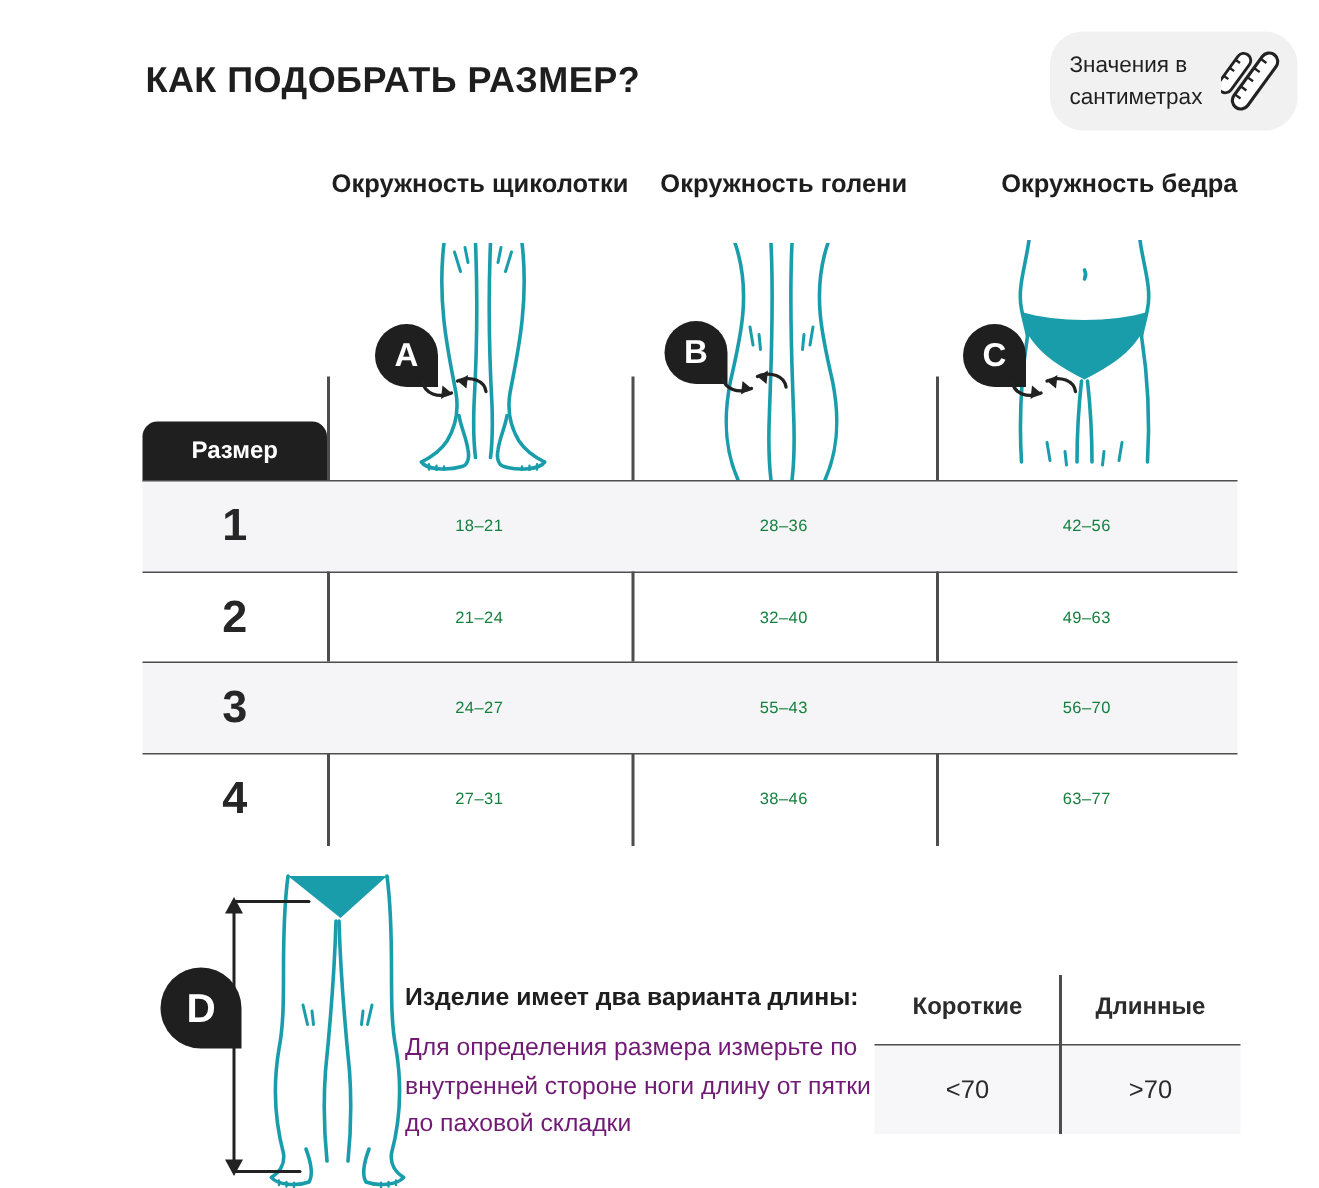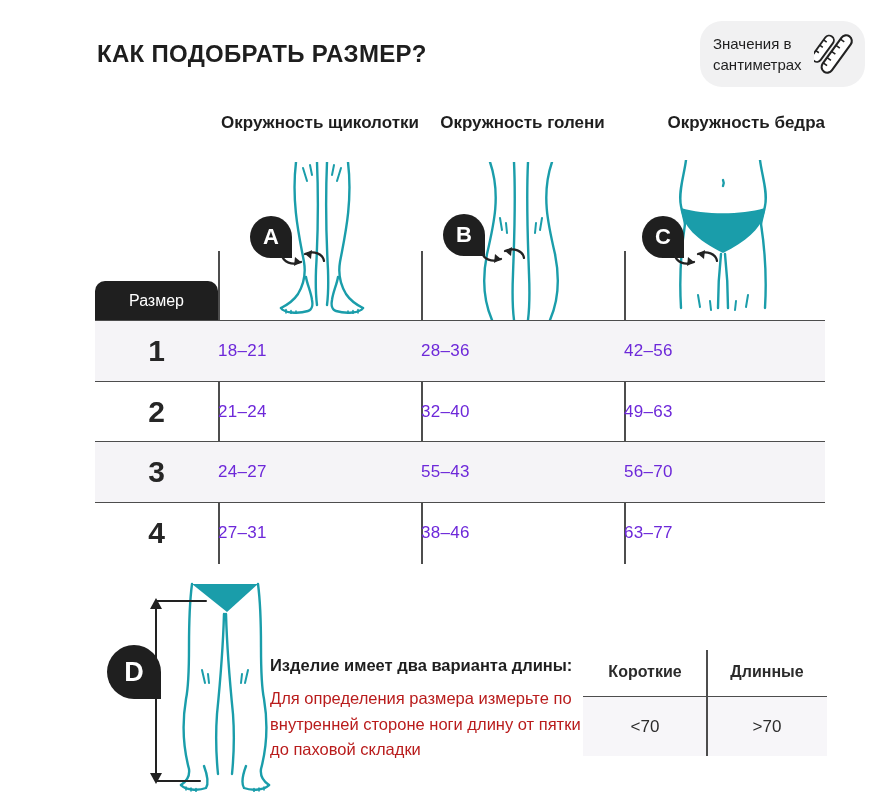--- a/index.html
+++ b/index.html
@@ -12,29 +12,29 @@
   .note-box{left:700px;top:21px;width:165px;height:66px;background:#f1f1f2;border-radius:22px;
     display:flex;align-items:center;padding:0 6px 0 13px;box-sizing:border-box;}
   .note-text{width:102px;font-size:15px;line-height:21px;color:#1f1f1f;}
   .col-header{font-size:17px;font-weight:700;line-height:22px;text-align:center;color:#1e1e1e;}
   .letter-badge{background:#1f1f1f;border-radius:50% 50% 0 50%;display:flex;align-items:center;justify-content:center;
     color:#ffffff;font-weight:700;}
   .badge-sm{width:42px;height:42px;font-size:22px;}
   .badge-lg{width:54px;height:54px;font-size:27px;}
   .vline{width:1.5px;background:#4d4d4d;}
   .size-tab{left:95px;top:281px;width:123px;height:40px;background:#1f1f1f;border-radius:10px 10px 0 0;
-    display:flex;align-items:center;justify-content:center;color:#fff;font-size:16px;font-weight:400;}
+    display:flex;align-items:center;justify-content:center;color:#fff;font-size:16px;font-weight:700;}
   .rows{left:95px;top:320px;width:730px;}
   .trow{display:flex;align-items:center;height:60.7px;border-top:1.5px solid #4d4d4d;box-sizing:border-box;}
   .trow.alt{background:#f5f4f7;}
   .cell-size{width:123px;text-align:center;font-size:30px;font-weight:700;color:#262626;}
-  .cell-val{width:203px;font-size:17px;color:#6d28d9;letter-spacing:.3px;}
+  .cell-val{width:203px;text-align:center;font-size:11px;color:#15803d;letter-spacing:.3px;}
   .cell-val:last-child{width:201px;}
   .len-heading{font-size:16.5px;font-weight:700;color:#1e1e1e;}
-  .len-desc{font-size:16.5px;line-height:25.5px;color:#b91c1c;}
+  .len-desc{font-size:16.5px;line-height:25.5px;color:#701a75;}
   .mini{left:583px;top:648px;width:244px;}
   .mini-head{display:flex;height:48px;}
   .mini-head .mcell{font-weight:700;font-size:16px;}
   .mcell{width:124px;display:flex;align-items:center;justify-content:center;font-size:17px;color:#2b2b2b;}
   .mcell.right{width:120px;}
   .mini-vals{display:flex;height:60px;background:#f7f6f9;border-top:1.5px solid #4d4d4d;box-sizing:border-box;}
   .mini-divider{position:absolute;left:123px;top:2px;width:1.5px;height:106px;background:#4d4d4d;}
   svg{display:block;}
 </style>
 </head>

